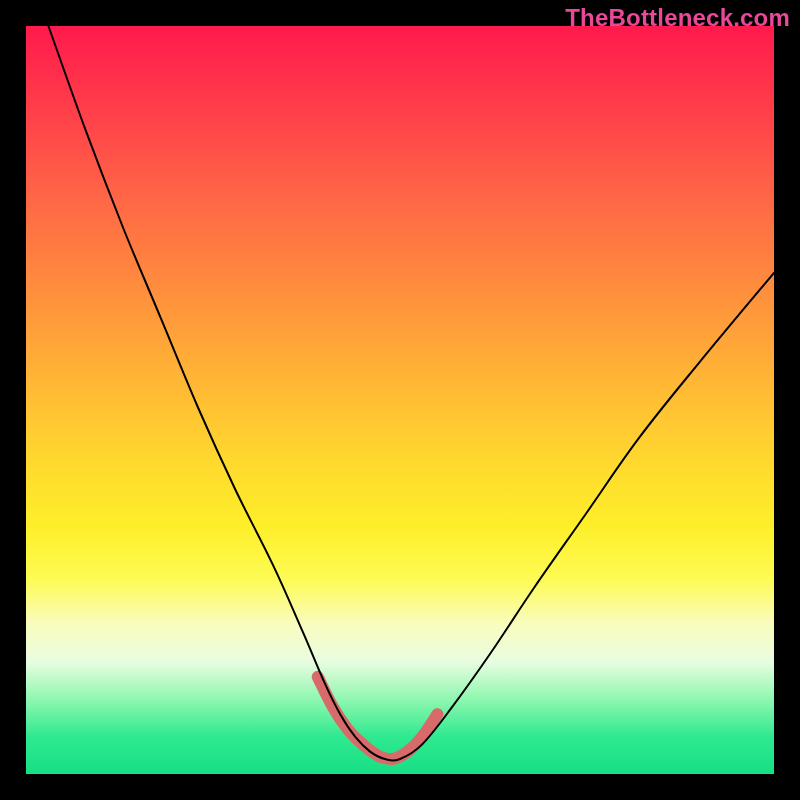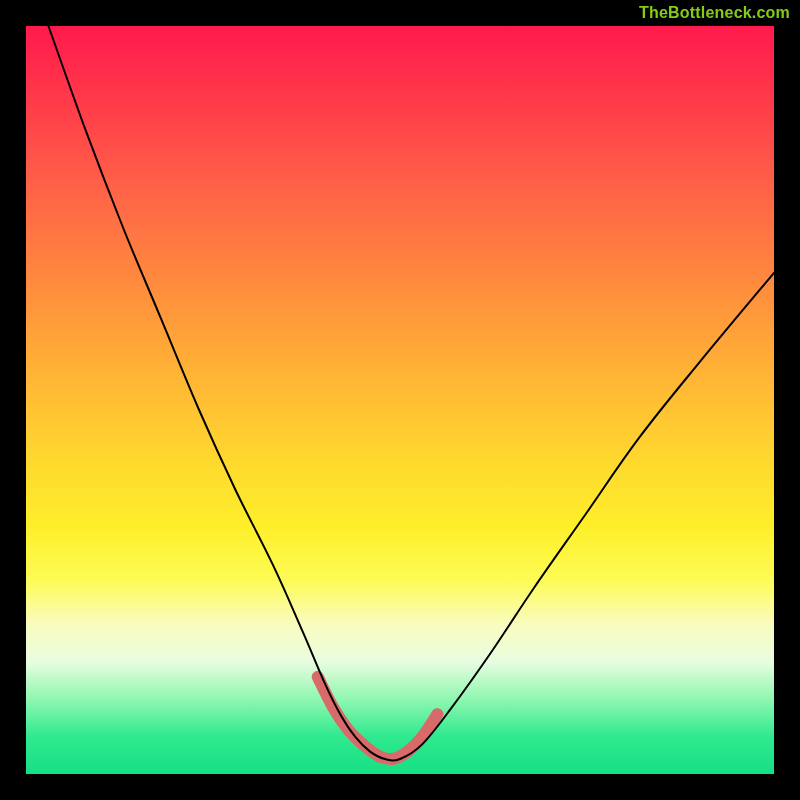--- a/index.html
+++ b/index.html
@@ -38,22 +38,22 @@
       #e8fde0 85%,
       #8ff7b0 90%,
       #2fe98f 95%,
       #16df84 100%
     );
   }
   .watermark {
     position: absolute;
     top: 4px;
     right: 10px;
-    color: #84cc16;
-    font-size: 16px;
+    color: #ec4899;
+    font-size: 24px;
     font-weight: 600;
     letter-spacing: 0.2px;
     user-select: none;
     text-align: right;
   }
   svg.curves {
     position: absolute;
     left: 0;
     top: 0;
     width: 748px;

